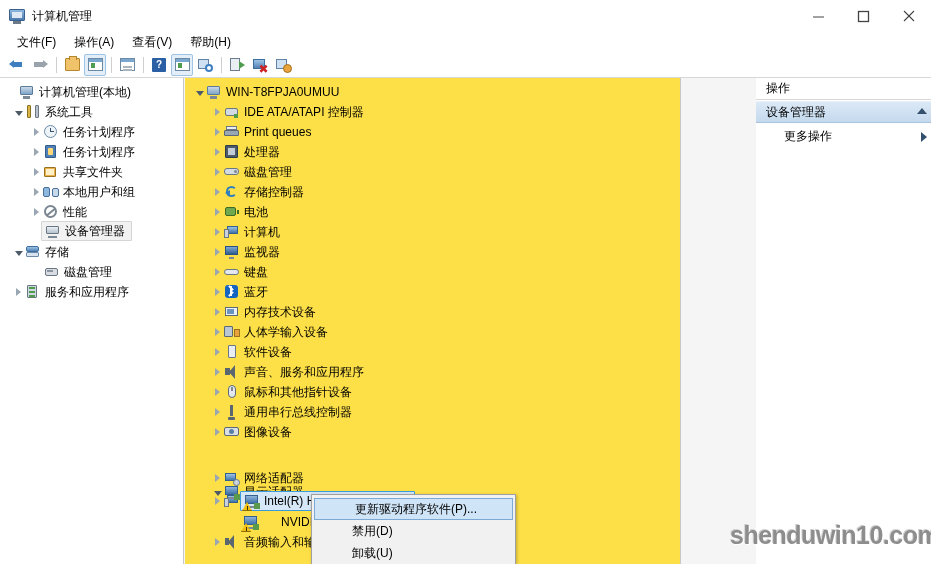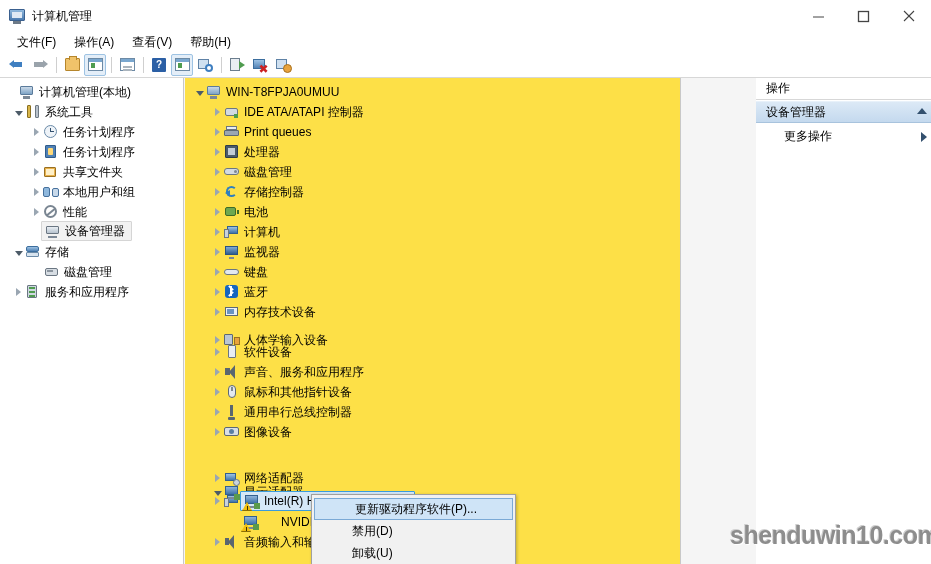--- a/index.html
+++ b/index.html
@@ -595,21 +595,21 @@
         <div class="exp">
             <div class="tri-c"></div>
           </div>
         <div class="ticon i-mem">
             <div class="s1"></div>
             <div class="s2"></div>
           </div>
         <div class="lbl">内存技术设备</div>
       </div>
 
-      <div class="row" style="left:26px; top:252px;">
+      <div class="row" style="left:26px; top:244px;">
         <div class="exp">
             <div class="tri-c"></div>
           </div>
         <div class="ticon i-hid">
             <div class="s1"></div>
             <div class="s2"></div>
           </div>
         <div class="lbl">人体学输入设备</div>
       </div>
 

